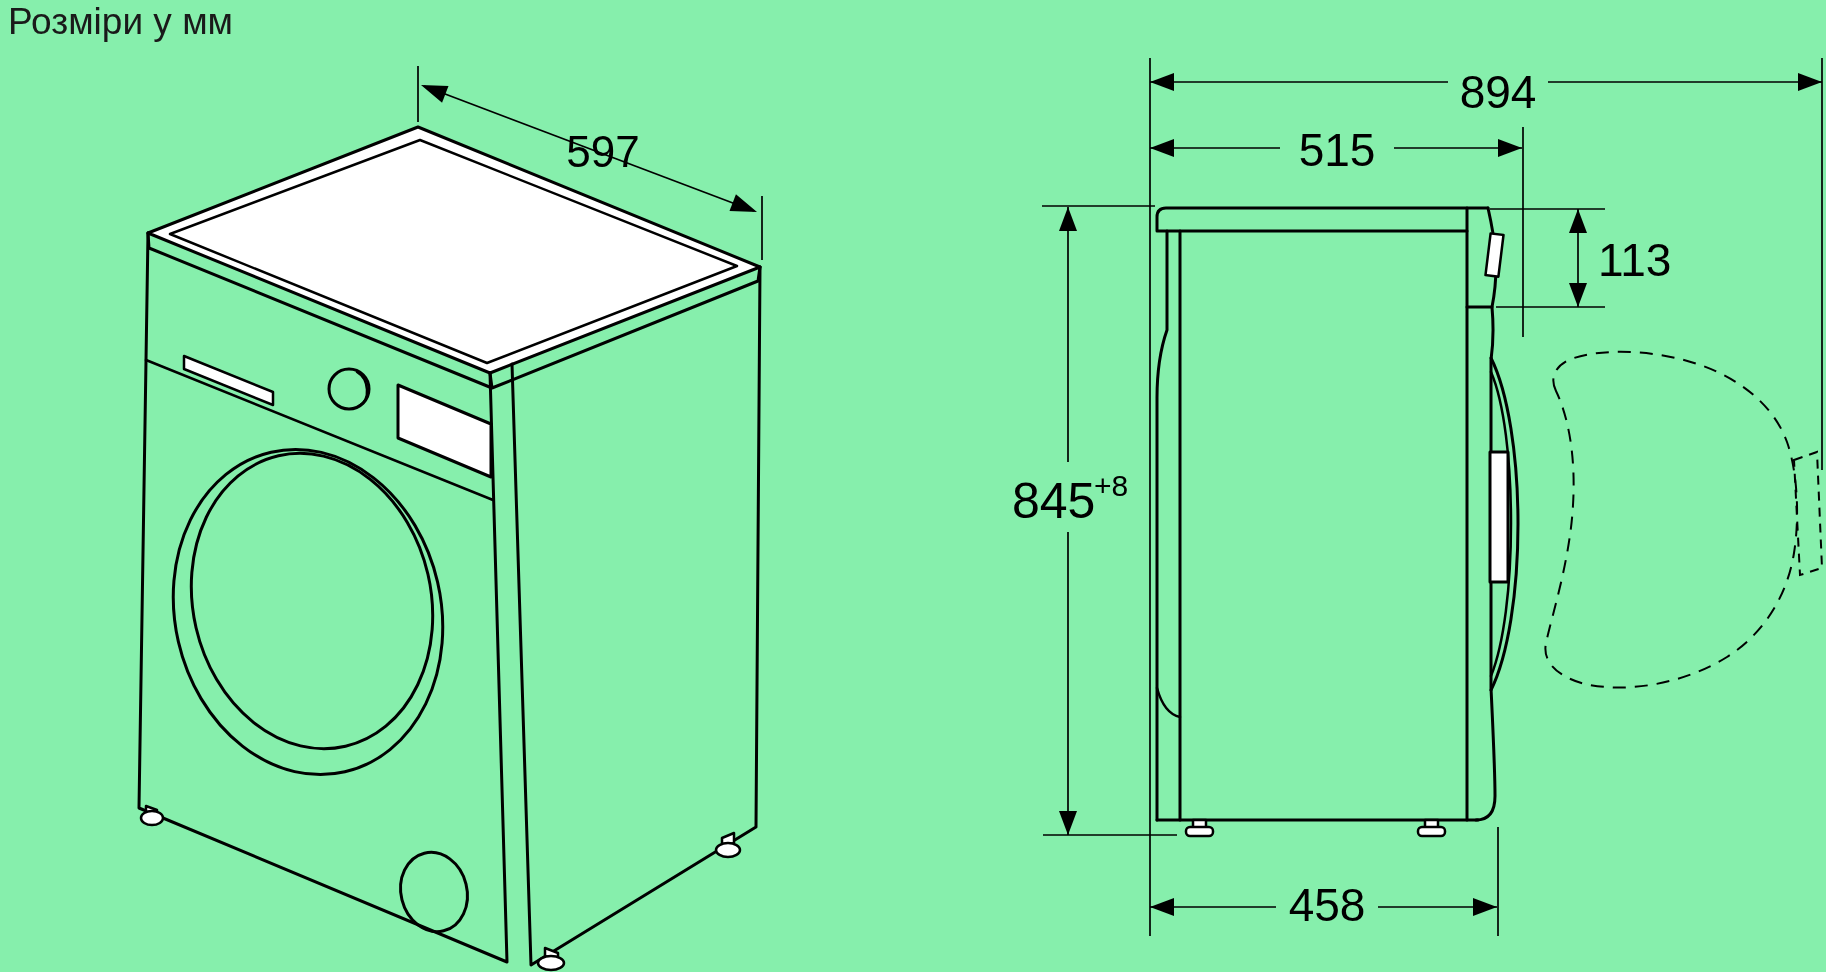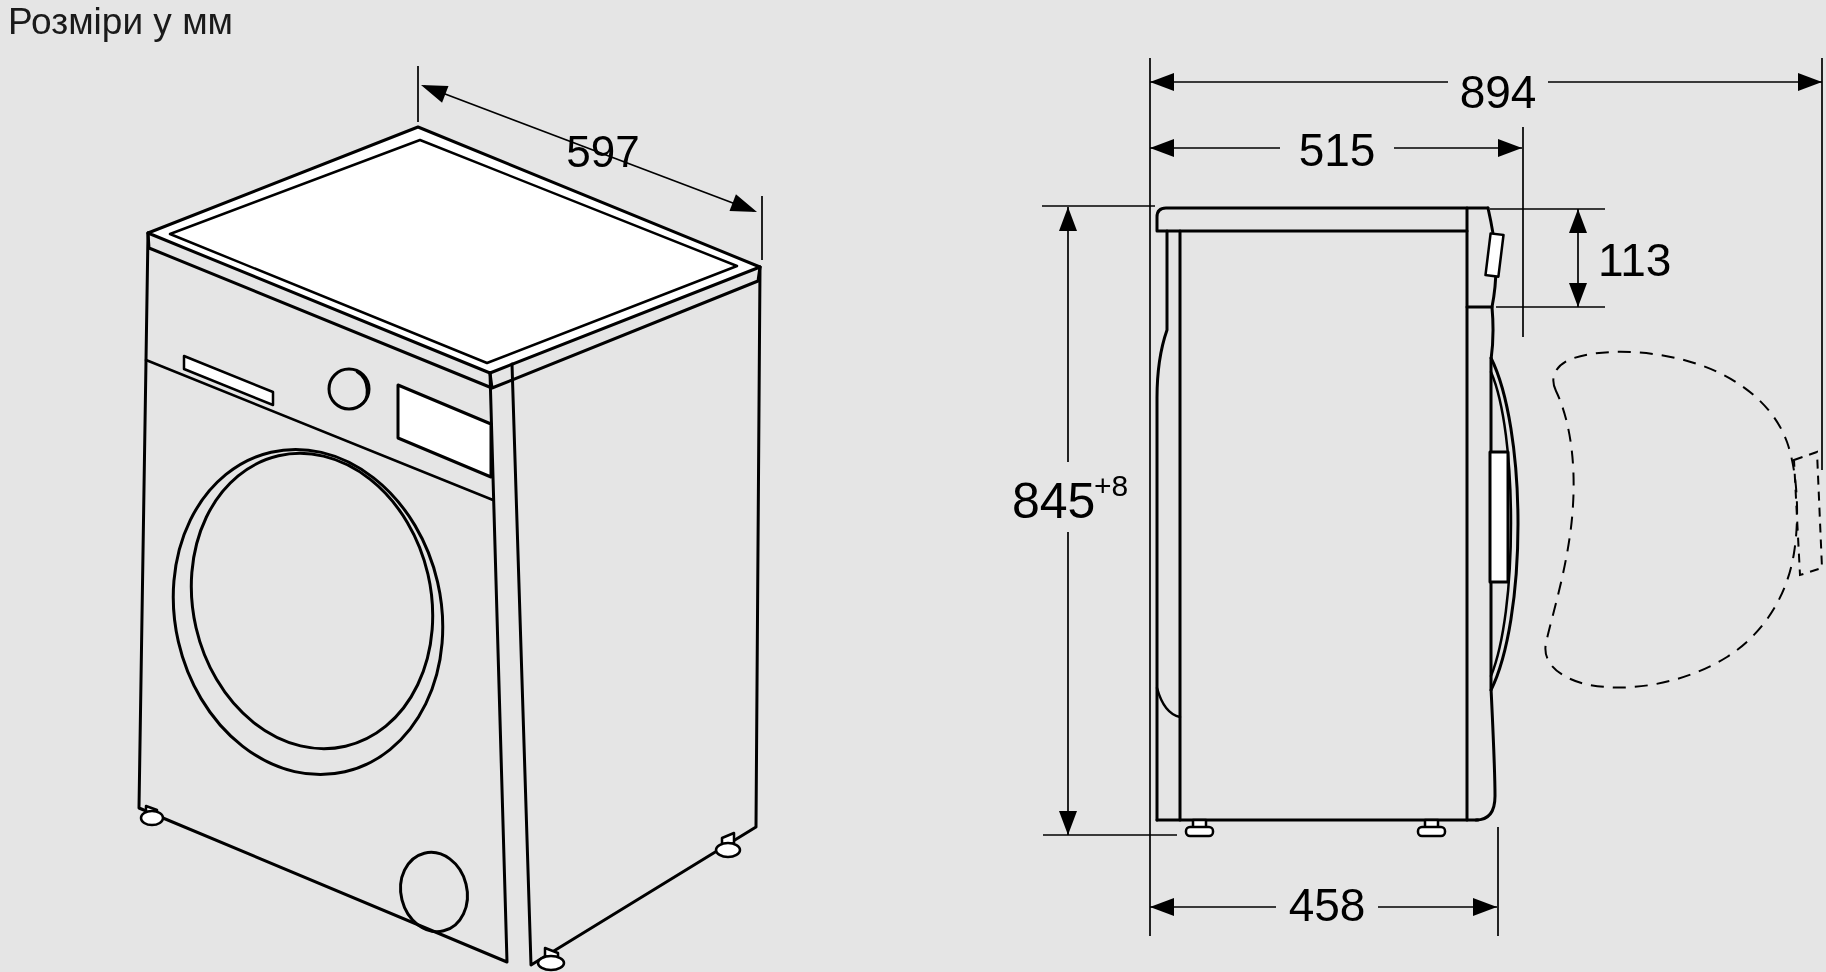--- a/index.html
+++ b/index.html
@@ -1,20 +1,20 @@
 <!DOCTYPE html>
 <html><head>
 <meta charset="utf-8">
 <style>
   html, body { margin: 0; padding: 0; background: #fff; }
   .stage {
     position: relative;
     width: 1826px;
     height: 972px;
-    background: #e5e5e5;
+    background: #86efac;
     font-family: "Liberation Sans", "DejaVu Sans", sans-serif;
     overflow: hidden;
   }
   svg { display: block; }
   .outline  { stroke: #000; stroke-width: 3;   fill: none; stroke-linejoin: round; stroke-linecap: round; }
   .outline2 { stroke: #000; stroke-width: 2.5; fill: none; stroke-linejoin: round; stroke-linecap: round; }
   .fillw    { fill: #fff; }
   .dim      { stroke: #000; stroke-width: 1.7; fill: none; }
   .dashed   { stroke: #000; stroke-width: 2;   fill: none; stroke-dasharray: 13 9; stroke-linecap: butt; }
   .arrow    { fill: #000; stroke: none; }

